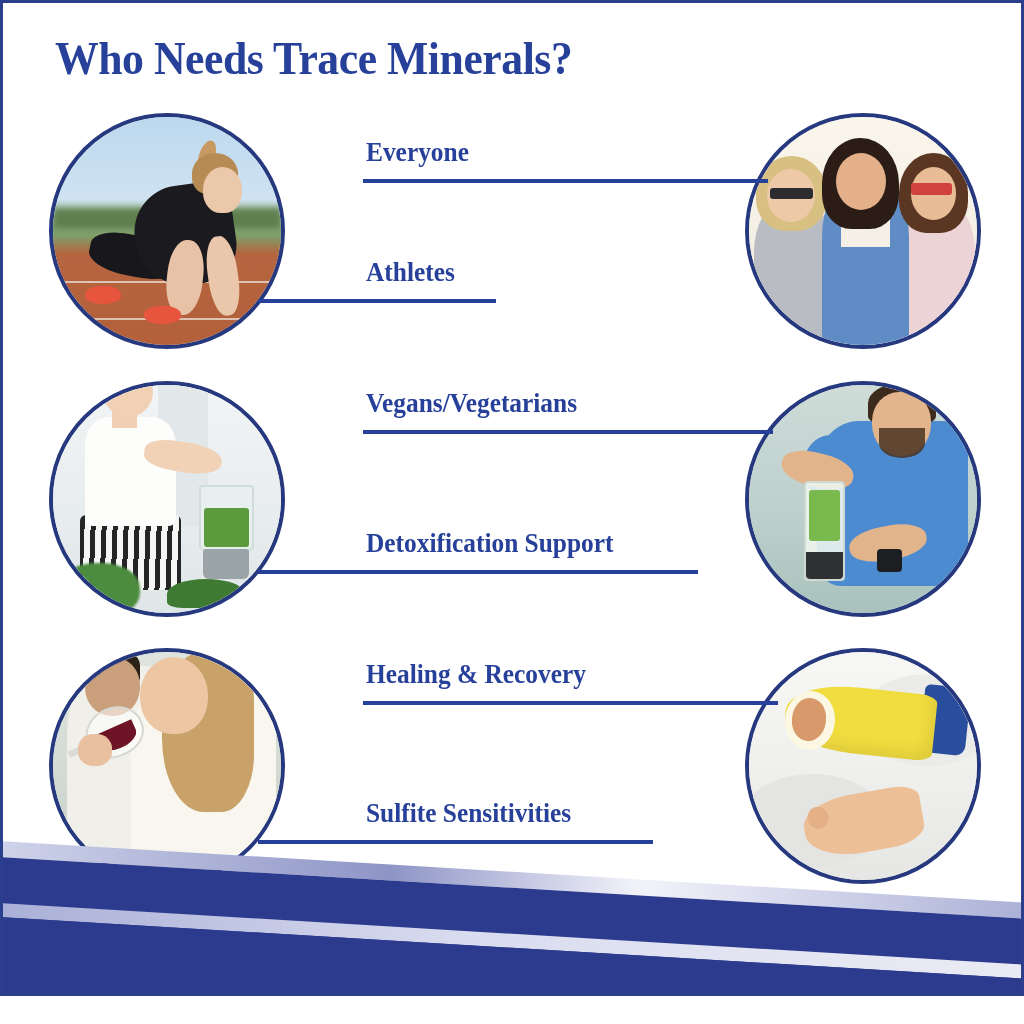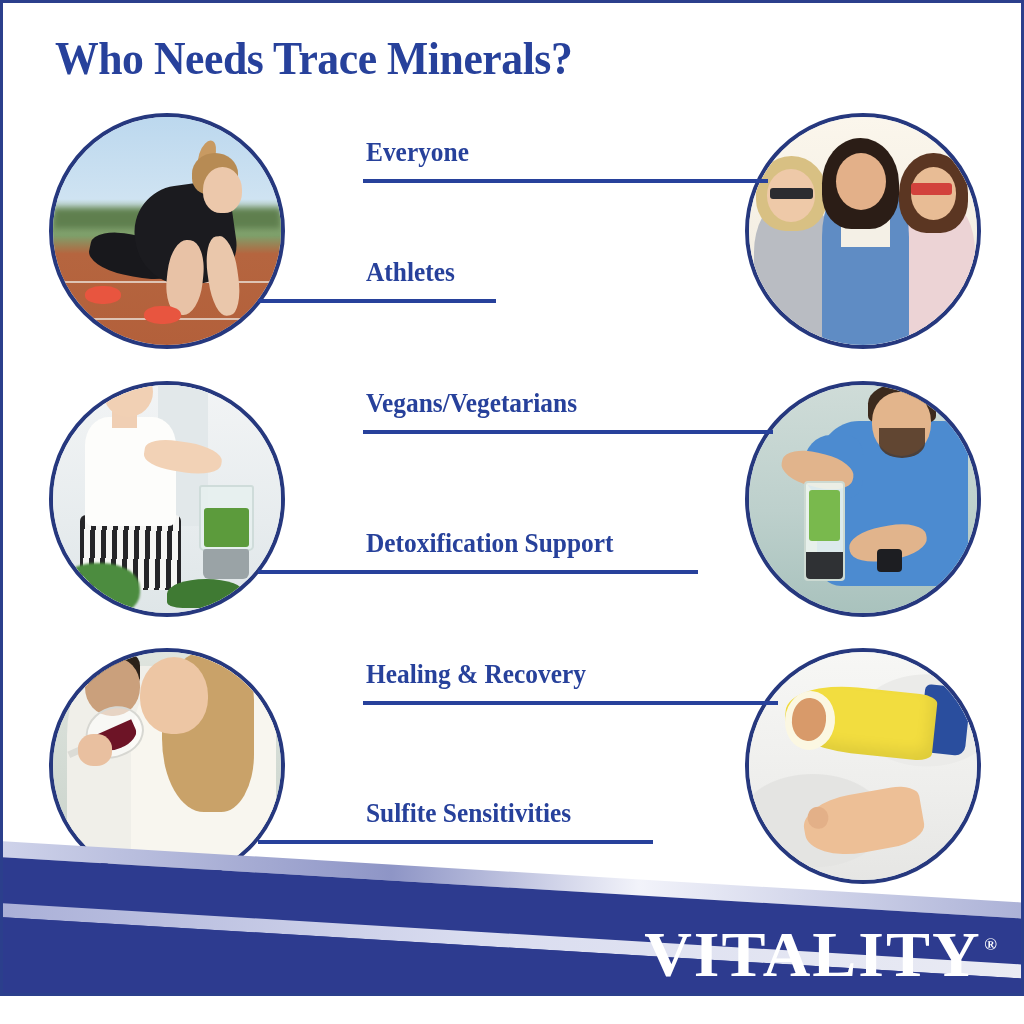--- a/index.html
+++ b/index.html
@@ -313,19 +313,15 @@
 
       <path d="M0,34 L1032,96 L1032,112 L0,50 Z" fill="url(#shine)"></path>
 
       <path d="M0,50 L1032,112 L1032,190 L0,190 Z" fill="#2d3b8f"></path>
 
       <path d="M0,96 L1032,158 L1032,172 L0,110 Z" fill="url(#shine2)" opacity="0.9"></path>
 
       <path d="M0,110 L1032,172 L1032,190 L0,190 Z" fill="#2d3b8f"></path>
     </svg>
 
-    <div id="logo">
-      <span class="word">VITALITY</span>
-      <span class="reg">®</span>
-    </div>
   </div>
 
 </div>
 
 </body></html>

